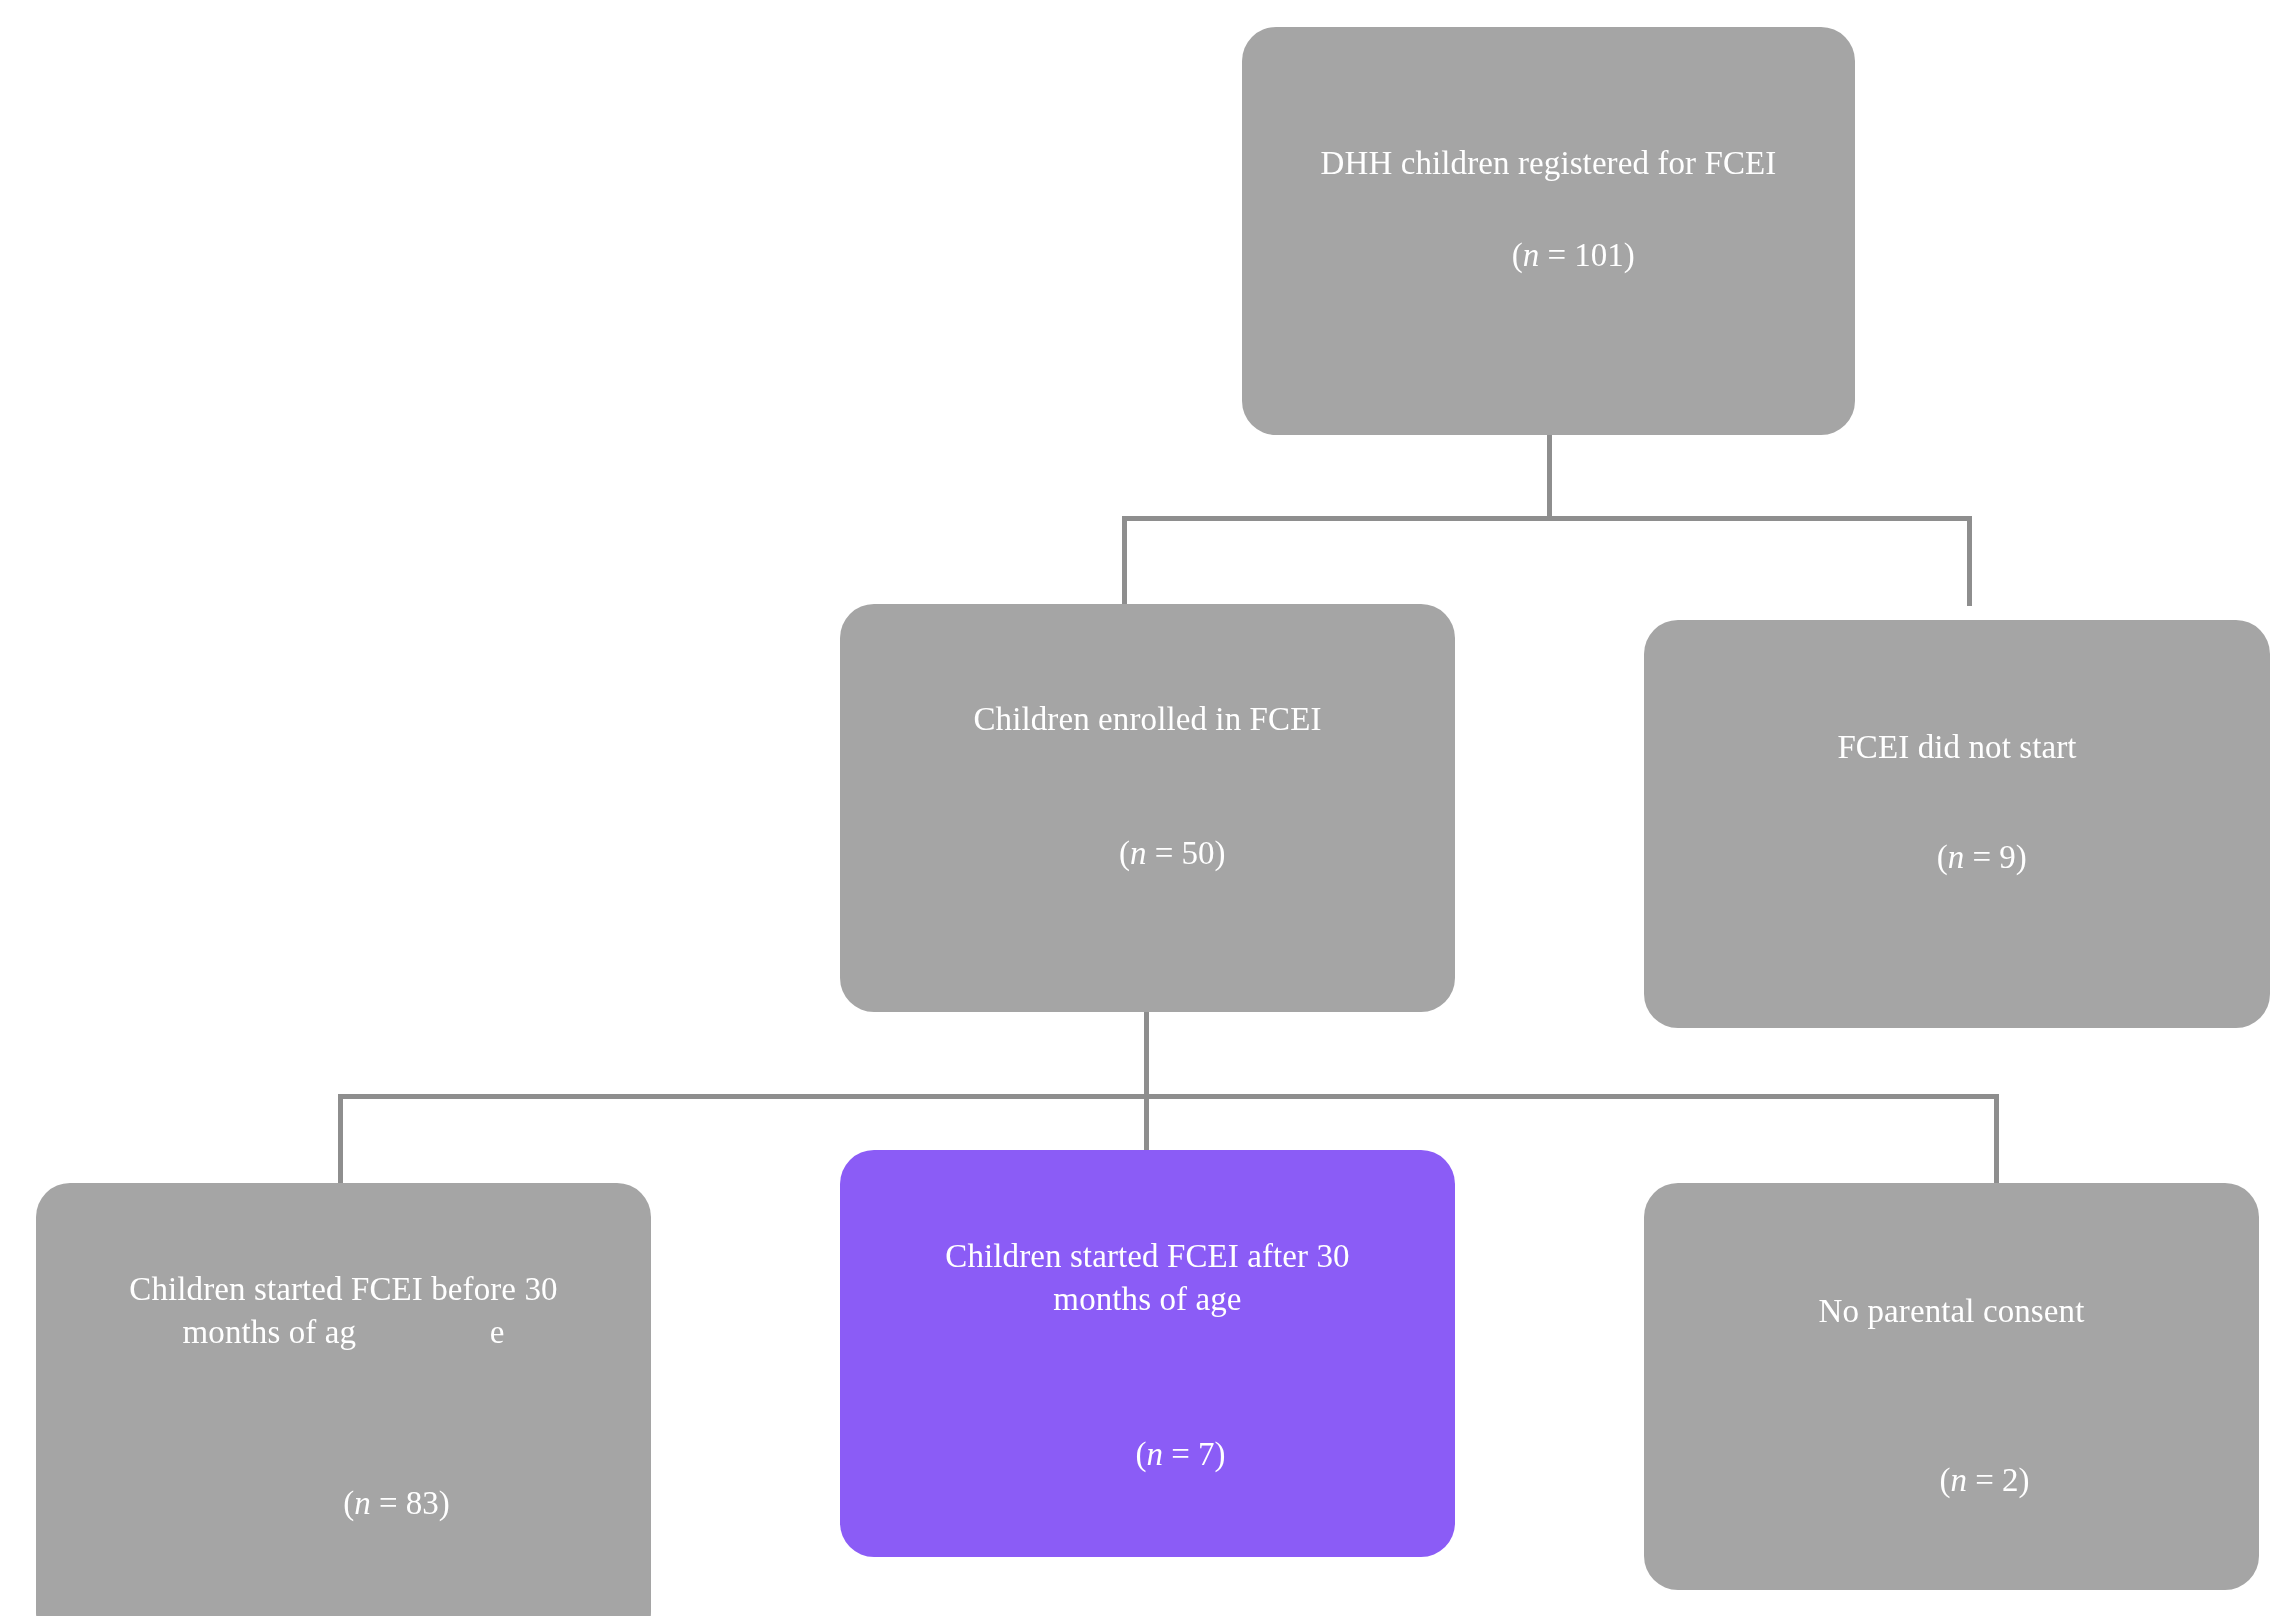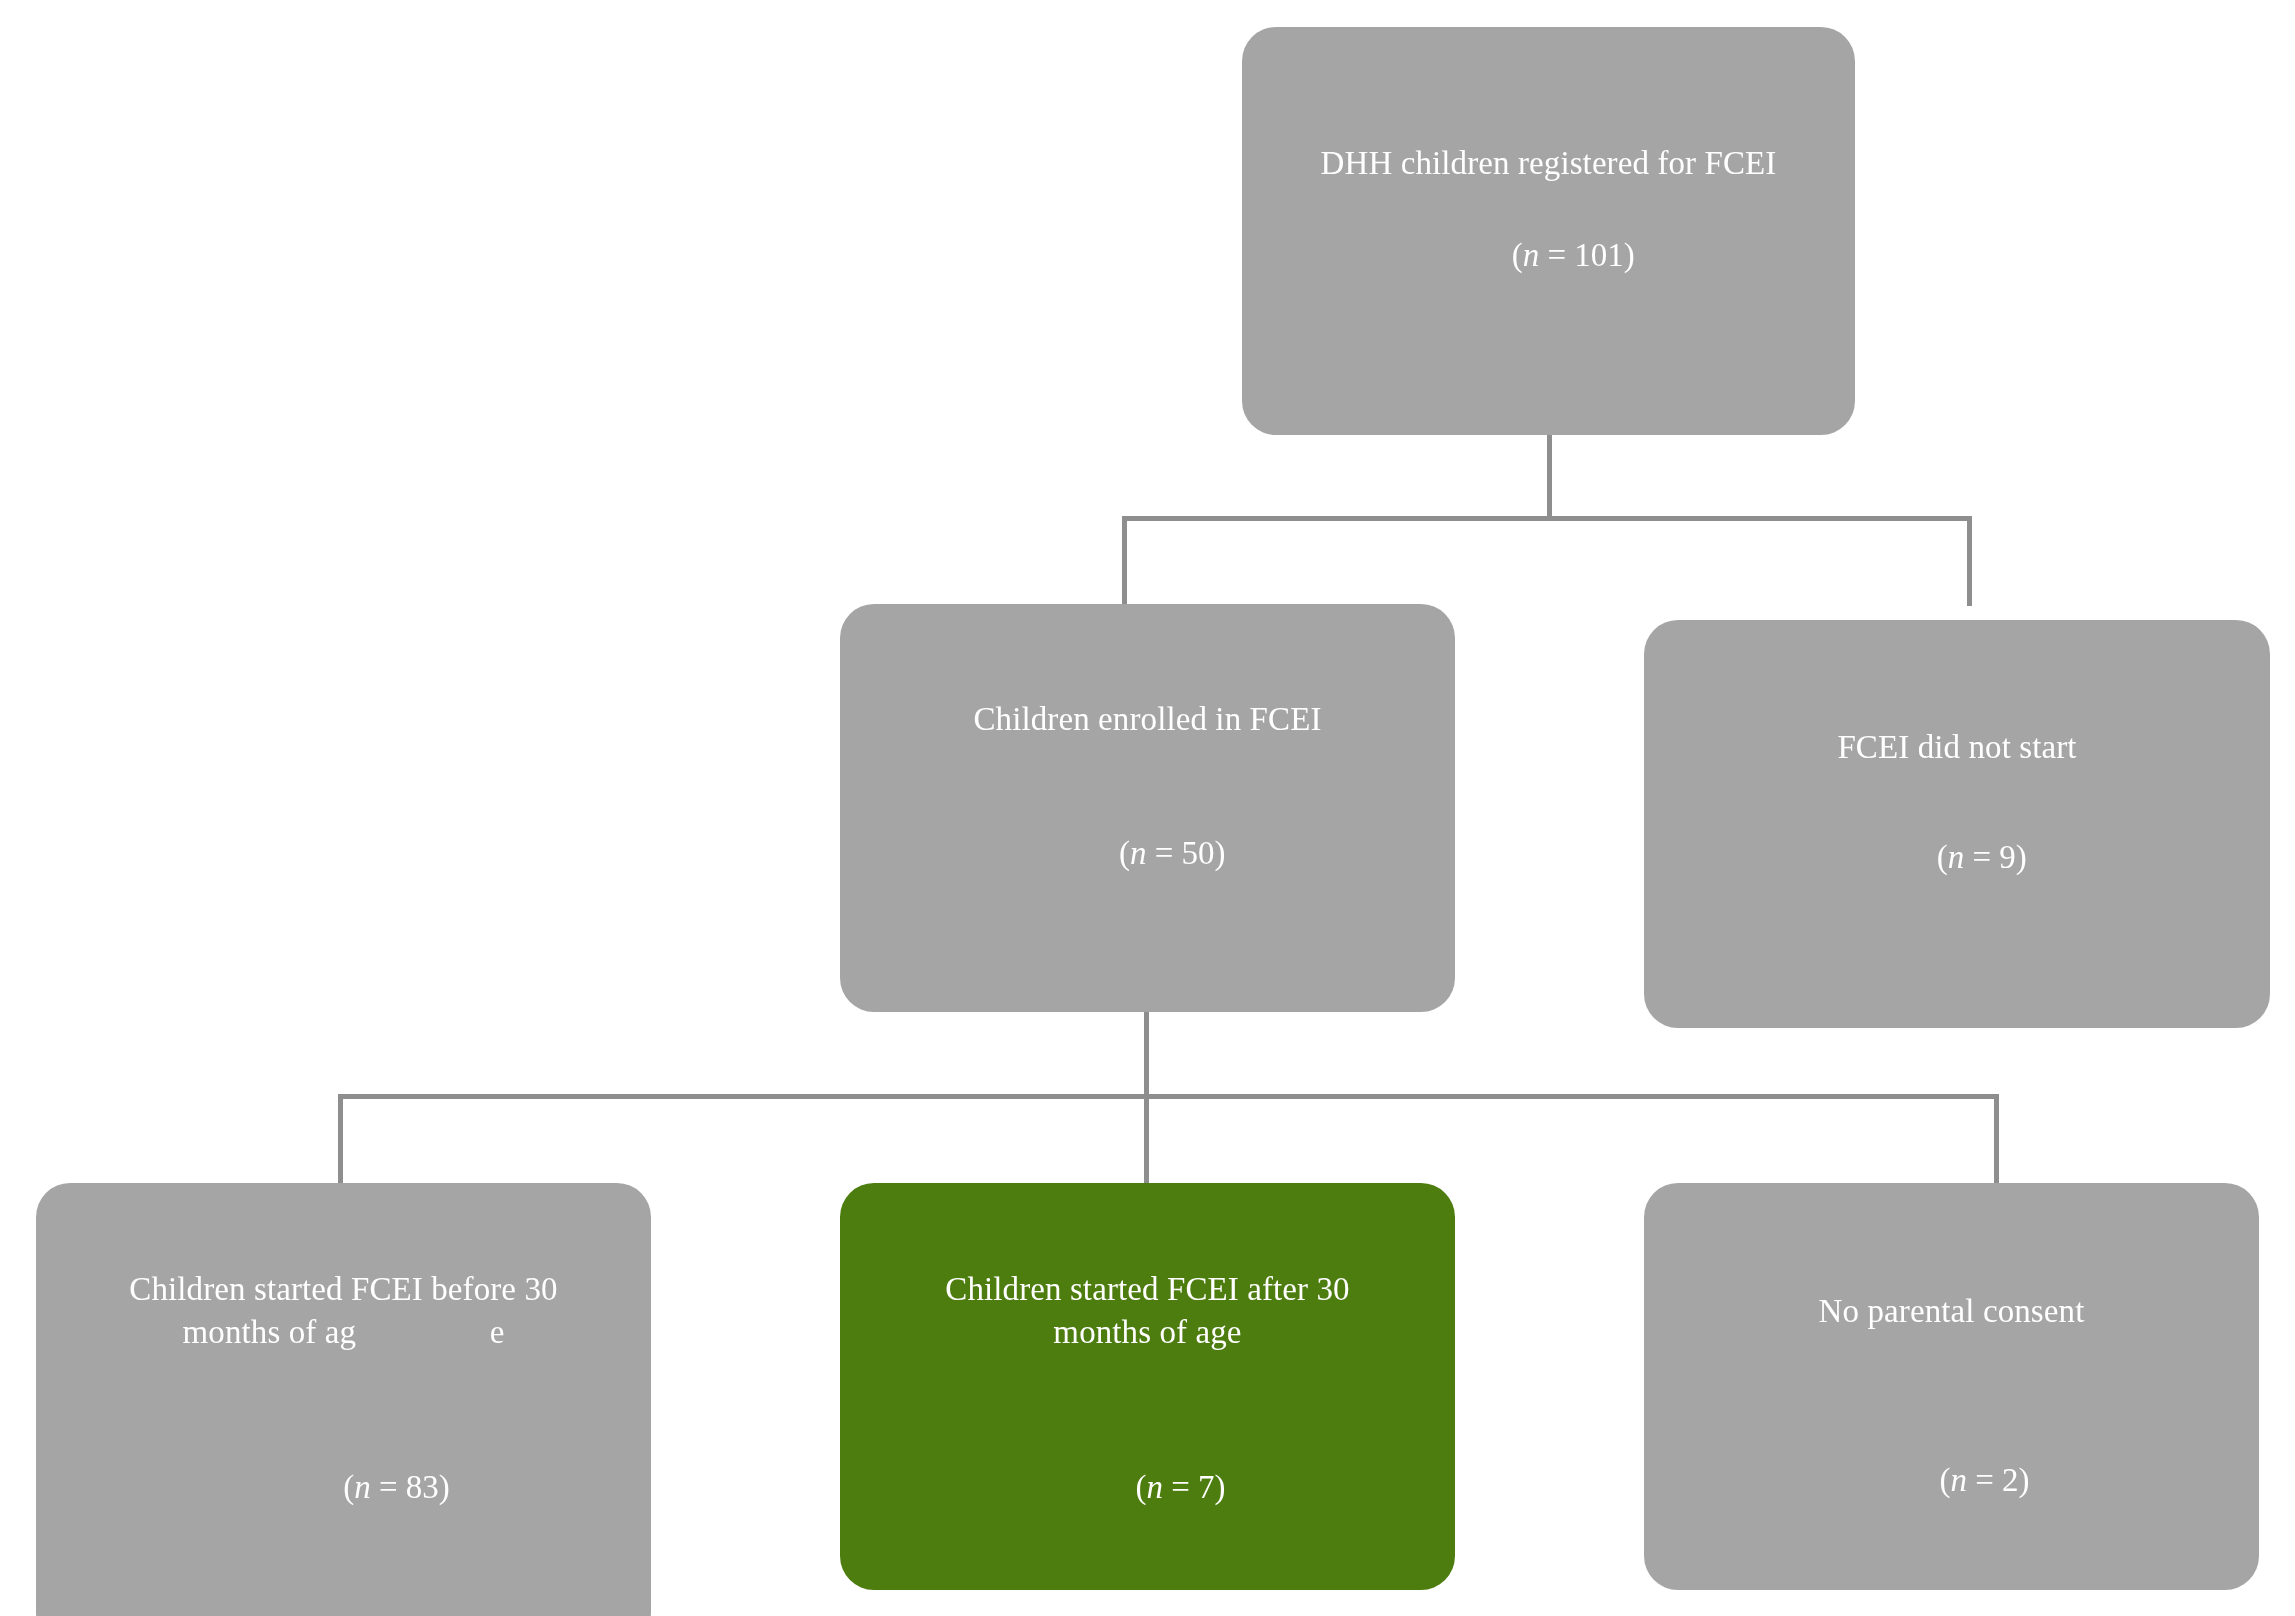--- a/index.html
+++ b/index.html
@@ -106,28 +106,28 @@
     <div class="count">
       <span>(</span><i>n</i><span> = </span><span>9</span><span>)</span>
     </div>
   </div>
 
   <div class="node n-before30" style="left: 36px; top: 1183px; width: 615px; height: 463px; background: rgb(165, 165, 165); color: rgb(255, 255, 255);">
     <div class="stack-top" style="top:85px;">
       <div class="label">Children started FCEI before 30
 months of ag                e</div>
     </div>
-    <div class="stack-top" style="top:240px;padding-left:40px;">
+    <div class="stack-top" style="top:256px;padding-left:40px;">
       <div class="count">
         <span>(</span><i>n</i><span> = </span><span>83</span><span>)</span>
       </div>
     </div>
   </div>
 
-  <div class="node n-after30" style="left: 840px; top: 1183px; width: 615px; height: 407px; background: #4d7c0f; color: rgb(255, 255, 255);">
+  <div class="node n-after30" style="left: 840px; top: 1150px; width: 615px; height: 407px; background: #8b5cf6; color: rgb(255, 255, 255);">
     <div class="stack-top" style="top:85px;">
       <div class="label">Children started FCEI after 30
 months of age</div>
     </div>
     <div class="stack-top" style="top:240px;">
       <div class="count">
         <span>(</span><i>n</i><span> = </span><span>7</span><span>)</span>
       </div>
     </div>
   </div>

